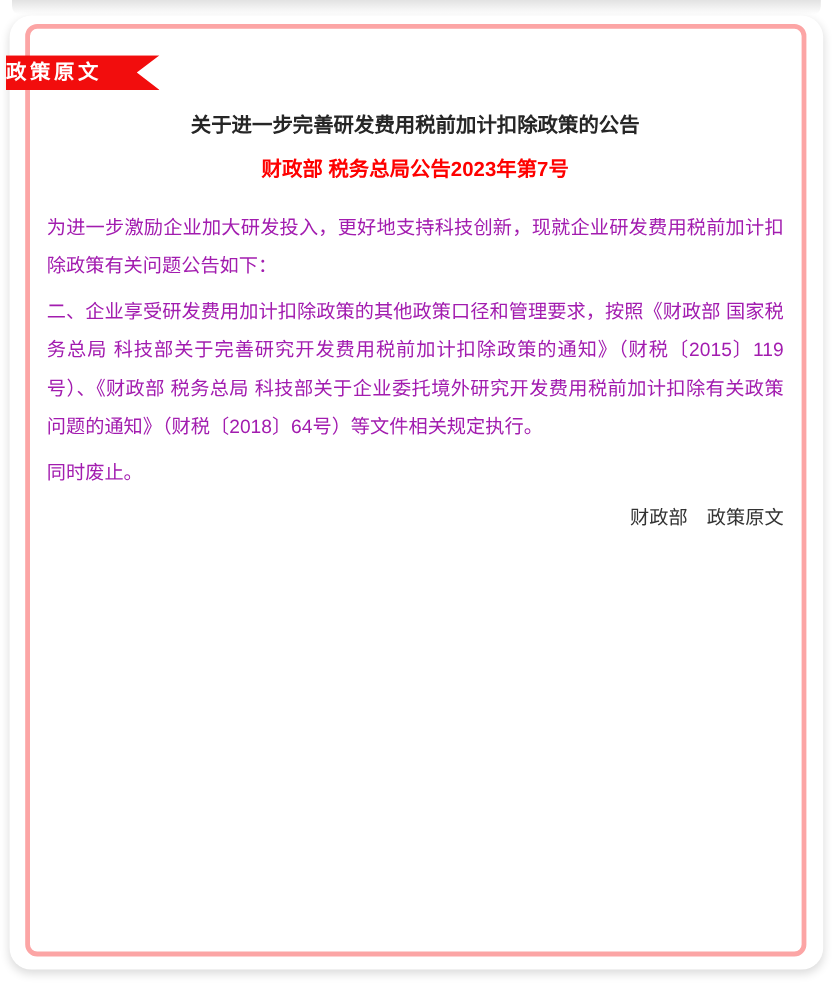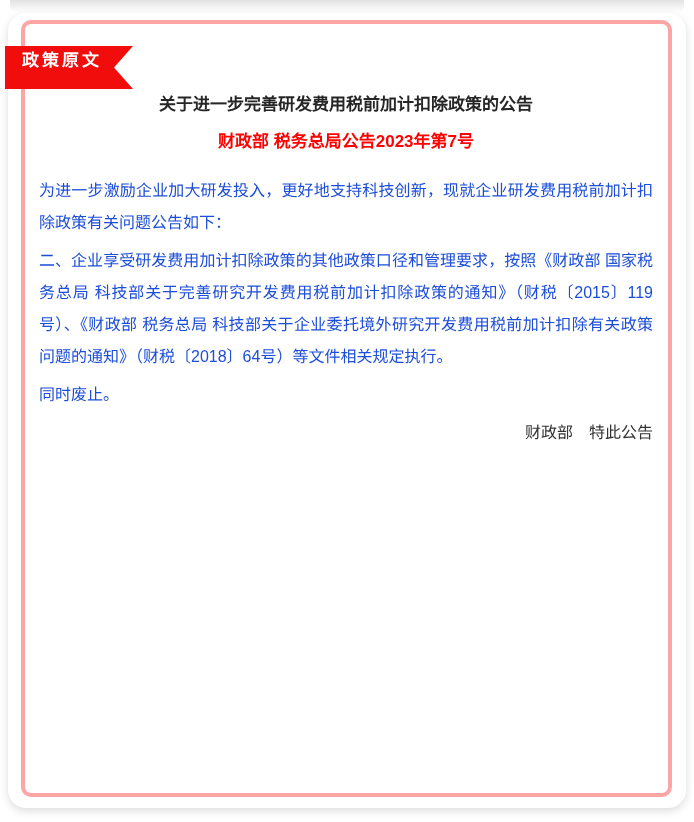--- a/index.html
+++ b/index.html
@@ -31,28 +31,27 @@
     left: 13px; top: 7px;
     width: 651px; height: 777px;
     border: 4px solid #fca5a5;
     border-radius: 10px;
     background: #ffffff;
     overflow: hidden;
   }
   .ribbon {
     position: absolute;
     left: -3px; top: 33px;          
-    width: 128px; height: 43px;
+    width: 128px; height: 29px;
     background: #f20d0d;
     clip-path: polygon(0 0, 100% 0, calc(100% - 19px) 50%, 100% 100%, 0 100%);
     color: #ffffff;
     font-size: 17px;
     font-weight: bold;
     line-height: 29px;
-    padding-left: 17px;
     letter-spacing: 3px;
     z-index: 5;
   }
   .content {
     position: absolute;
     left: 0; top: 0; right: 0;
     padding: 71px 15px 0 14px;
   }
   .doc-title {
     text-align: center;
@@ -64,21 +63,21 @@
   .doc-number {
     text-align: center;
     font-size: 17px;
     font-weight: bold;
     color: #fe0100;
     line-height: 21px;
     margin-top: 16px;
   }
   .para {
     font-size: 16px;
-    color: #1d4ed8;
+    color: #a21caf;
     line-height: 32px;
     text-align: justify;
     margin-top: 6px;
   }
   .para.first { margin-top: 23px; }
   .sign-line {
     font-size: 16px;
     color: #333333;
     line-height: 32px;
     text-align: right;
@@ -94,16 +93,16 @@
   <div class="ribbon">
     <span>政策原文</span>
   </div>
   <div class="red-box">
     <div class="content">
       <div class="doc-title">关于进一步完善研发费用税前加计扣除政策的公告</div>
       <div class="doc-number">财政部 税务总局公告2023年第7号</div>
       <p class="para first">为进一步激励企业加大研发投入，更好地支持科技创新，现就企业研发费用税前加计扣除政策有关问题公告如下：</p>
       <p class="para">二、企业享受研发费用加计扣除政策的其他政策口径和管理要求，按照《财政部 国家税务总局 科技部关于完善研究开发费用税前加计扣除政策的通知》（财税〔2015〕119号）、《财政部 税务总局 科技部关于企业委托境外研究开发费用税前加计扣除有关政策问题的通知》（财税〔2018〕64号）等文件相关规定执行。</p>
       <p class="para">同时废止。</p>
-      <div class="sign-line">财政部　特此公告</div>
+      <div class="sign-line">财政部　政策原文</div>
     </div>
   </div>
 </div>
 
 </body></html>

